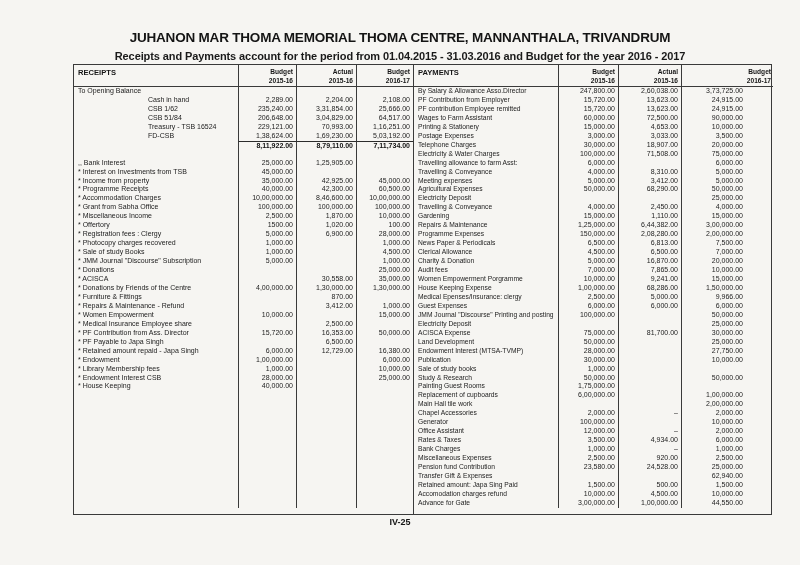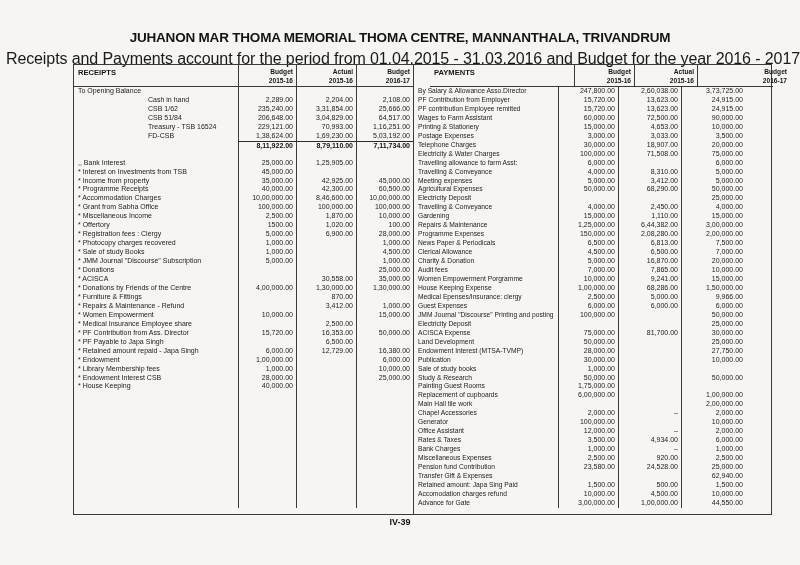--- a/index.html
+++ b/index.html
@@ -7,33 +7,33 @@
     width:800px;height:565px;position:relative;overflow:hidden;
     background:#f6f5f2;color:#1e1e1e;
     font-family:"Liberation Sans", sans-serif;
   }
   *{box-sizing:border-box;}
   .title{
     position:absolute;top:30px;left:0;width:100%;text-align:center;
     font-size:13.5px;font-weight:bold;letter-spacing:-0.2px;color:#141414;
   }
   .subtitle{
-    position:absolute;top:50px;left:0;width:100%;text-align:right;
-    font-size:16px;font-weight:normal;color:#1a1a1a;letter-spacing:-0.1px;
+    position:absolute;top:50px;left:0;width:100%;text-align:center;
+    font-size:11px;font-weight:bold;color:#1a1a1a;letter-spacing:-0.1px;
   }
   .sheet{
     position:absolute;left:73px;top:64px;width:699px;height:451px;
     border:1.5px solid #3a3a3a;display:flex;
   }
   .half{display:flex;flex-direction:column;justify-content:center;}
   .half.receipts{width:339px;}
   .half.payments{width:360px;border-left:1.2px solid #3a3a3a;}
   .hrow{display:grid;height:22px;border-bottom:1px solid #3a3a3a;}
   .receipts .hrow{grid-template-columns:164px 58px 60px 57px;}
-  .payments .hrow{grid-template-columns:144px 60px 63px 93px;margin-left:16px;}
+  .payments .hrow{grid-template-columns:144px 60px 63px 93px;}
   .hcell{font-weight:bold;color:#161616;}
   .hlabel{font-size:7.6px;padding:3px 0 0 4px;}
   .hnum{
     font-size:6.6px;text-align:right;padding:3px 3px 0 0;
     border-left:1px solid #3a3a3a;line-height:1.3;
   }
   .hnum span{display:block;}
   .tbody{flex:1;display:flex;flex-direction:column;}
   .row{display:grid;height:8.96px;flex:0 0 8.96px;}
   .receipts .row{grid-template-columns:164px 58px 60px 57px;}
@@ -659,13 +659,13 @@
         <div class="row">
           <div class="cell label c0">Advance for Gate</div>
           <div class="cell num c1">3,00,000.00</div>
           <div class="cell num c2">1,00,000.00</div>
           <div class="cell num c3">44,550.00</div>
         </div>
       </div>
   </div>
 </div>
 
-<div class="footer">IV-39</div>
+<div class="footer">IV-25</div>
 
 </body></html>

